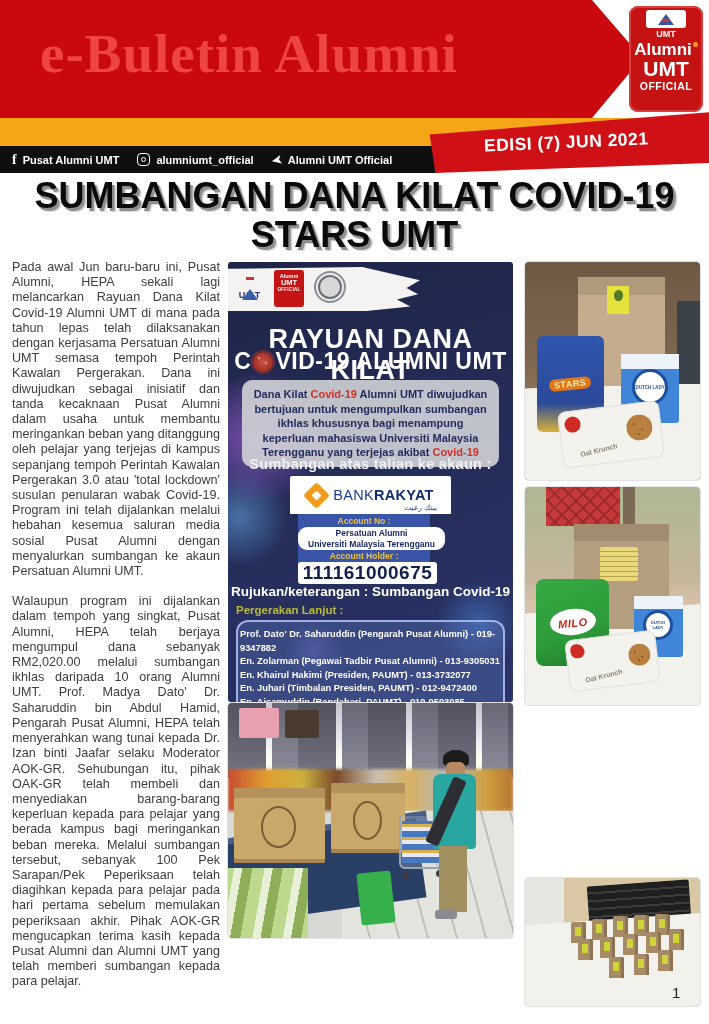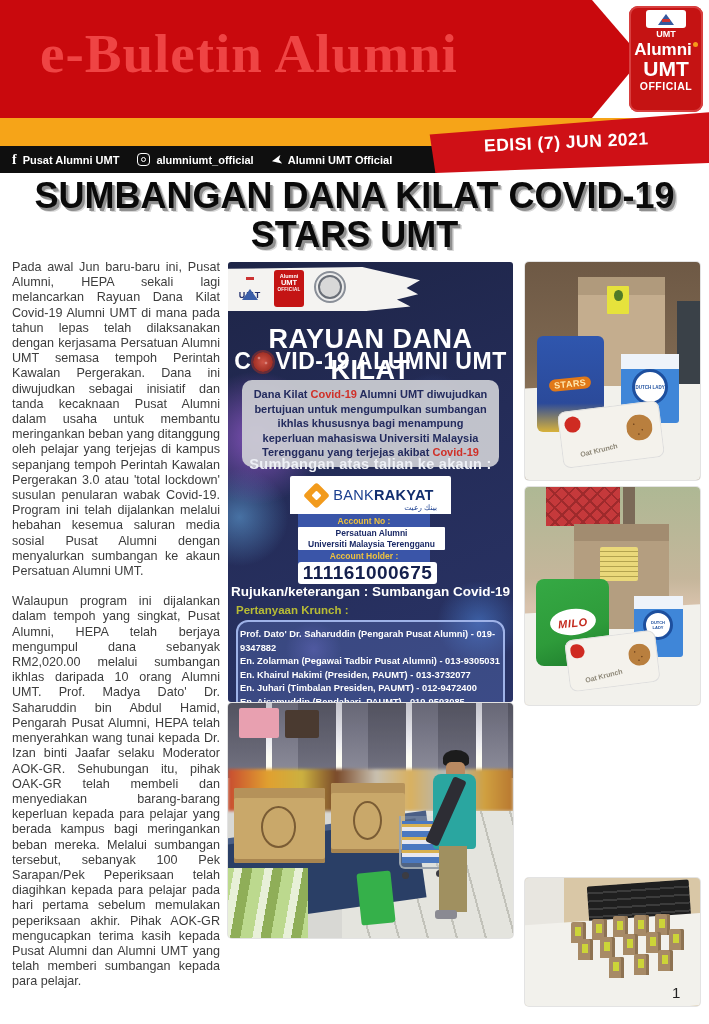--- a/index.html
+++ b/index.html
@@ -96,21 +96,21 @@
   .bank-diamond{width:19px;height:19px;background:#f29b1d;transform:rotate(45deg);
     border-radius:3px;position:relative;}
   .bank-diamond::after{content:"";position:absolute;left:6px;top:6px;width:7px;height:7px;
     background:#fff;border-radius:1px;}
   .bank-name{font-size:14.5px;color:#1b3f8f;letter-spacing:0.3px;}
   .bank-name b{font-weight:bold;color:#122e6e;}
   .bank-arabic{position:absolute;right:14px;bottom:2px;font-size:7.5px;color:#1b3f8f;}
   .account-panel{left:62px;top:252px;width:132px;height:64px;background:#3a55a8;
     border-radius:0 0 3px 3px;text-align:center;padding-top:2px;box-sizing:border-box;margin-left:8px;}
   .acc-label{color:#eec23e;font-weight:bold;font-size:8.5px;line-height:10px;}
-  .acc-name-box{margin:1px auto;width:147px;background:#fff;border-radius:1px;
+  .acc-name-box{margin:1px auto;width:147px;background:#fff;border-radius:9px;
     font-weight:bold;font-size:8.5px;line-height:10.5px;color:#1b2a66;padding:1px 0;}
   .acc-number-box{margin:1px auto;width:139px;background:#fff;border-radius:3px;
     font-weight:bold;font-size:19px;line-height:22px;color:#141f4c;letter-spacing:0.5px;}
   .poster-ref{left:0;top:322px;width:100%;text-align:center;color:#fff;font-weight:bold;
     font-size:13.5px;}
   .poster-contact-label{left:8px;top:342px;color:#b8bc35;font-weight:bold;font-size:11.5px;}
   .contacts-box{left:8px;top:358px;width:269px;box-sizing:border-box;border:2px solid #9fb3e8;
     border-radius:12px;background:rgba(95,120,195,0.35);padding:6px 2px;}
   .contact-line{color:#fff;font-weight:bold;font-size:9.3px;line-height:13.6px;}
 
@@ -301,21 +301,21 @@
       <div class="acc-label">Account No :</div>
       <div class="acc-name-box">
         <div>Persatuan Alumni</div>
         <div>Universiti Malaysia Terengganu</div>
       </div>
       <div class="acc-label">Account Holder :</div>
       <div class="acc-number-box">111161000675</div>
     </div>
 
     <div class="abs poster-ref">Rujukan/keterangan : Sumbangan Covid-19</div>
-    <div class="abs poster-contact-label">Pertanyaan Krunch :</div>
+    <div class="abs poster-contact-label">Pergerakan Lanjut :</div>
     <div class="abs contacts-box">
       <div class="contact-line">Prof. Dato' Dr. Saharuddin (Pengarah Pusat Alumni) - 019-9347882</div>
       <div class="contact-line">En. Zolarman (Pegawai Tadbir Pusat Alumni) - 013-9305031</div>
       <div class="contact-line">En. Khairul Hakimi (Presiden, PAUMT) - 013-3732077</div>
       <div class="contact-line">En. Juhari (Timbalan Presiden, PAUMT) - 012-9472400</div>
       <div class="contact-line">En. Aisamuddin (Bendahari, PAUMT) - 019-9593085</div>
     </div>
   </div>
 
   <div class="abs photo p-right photo1">

